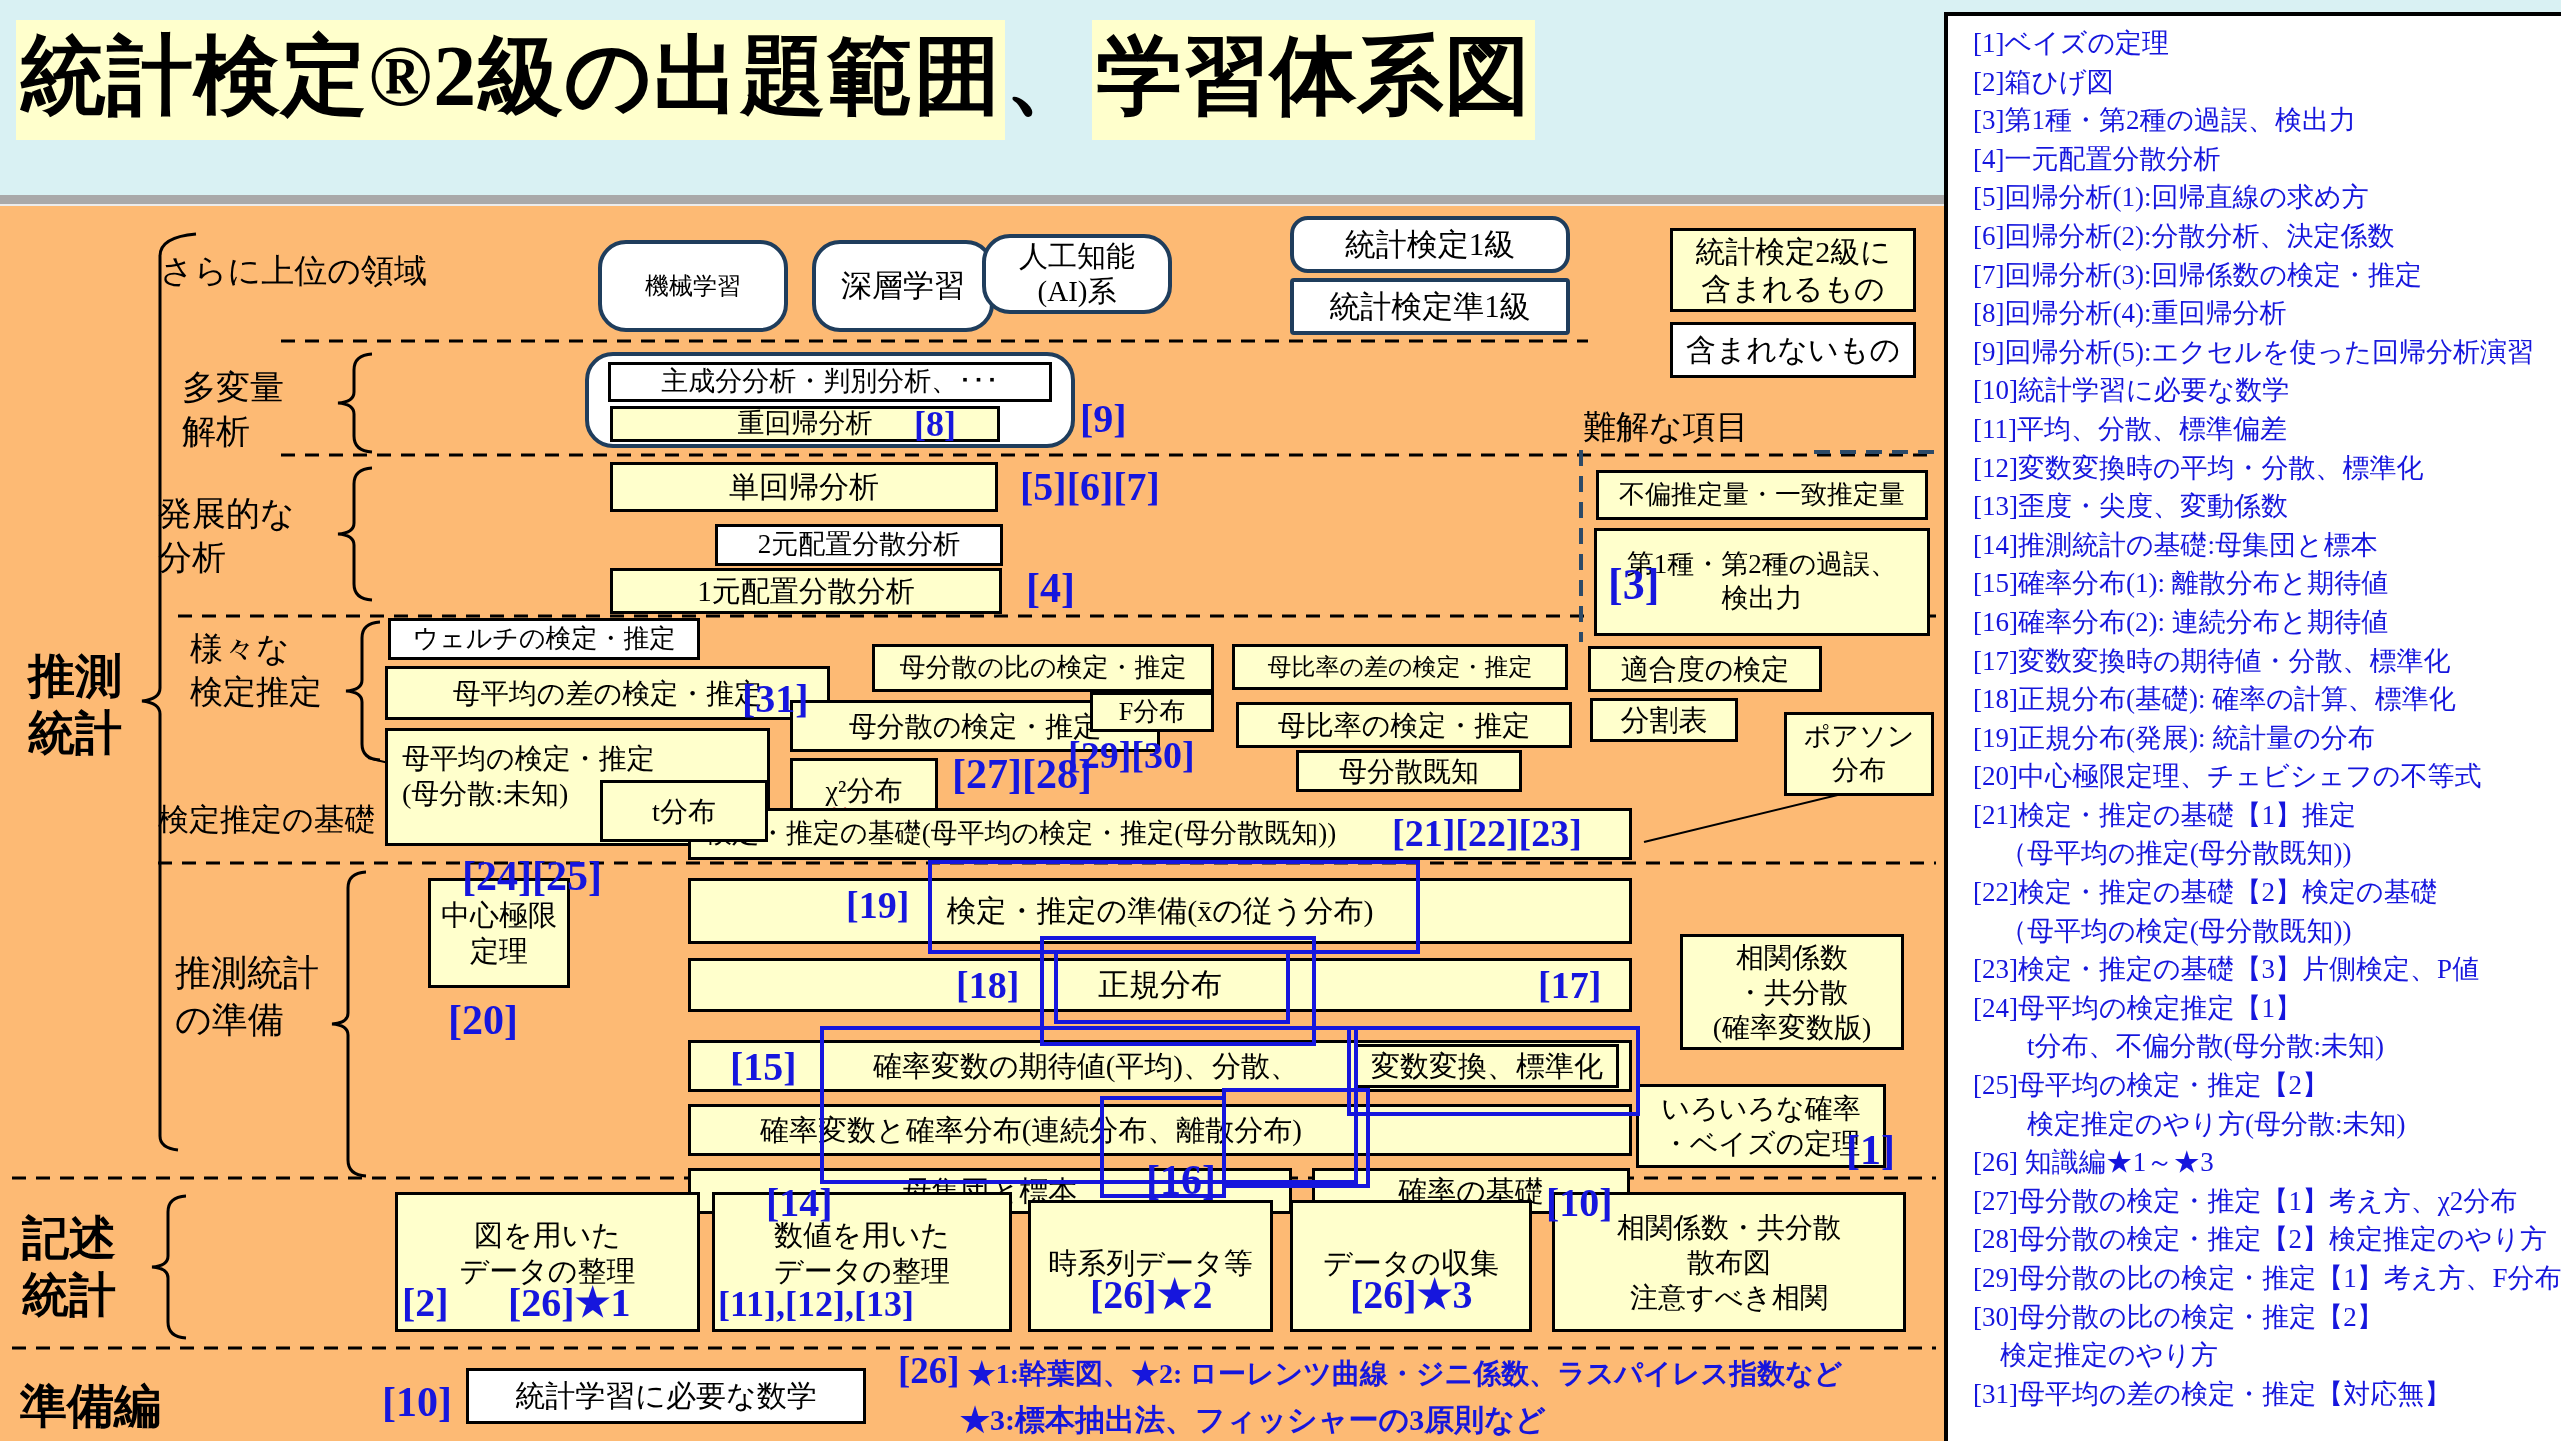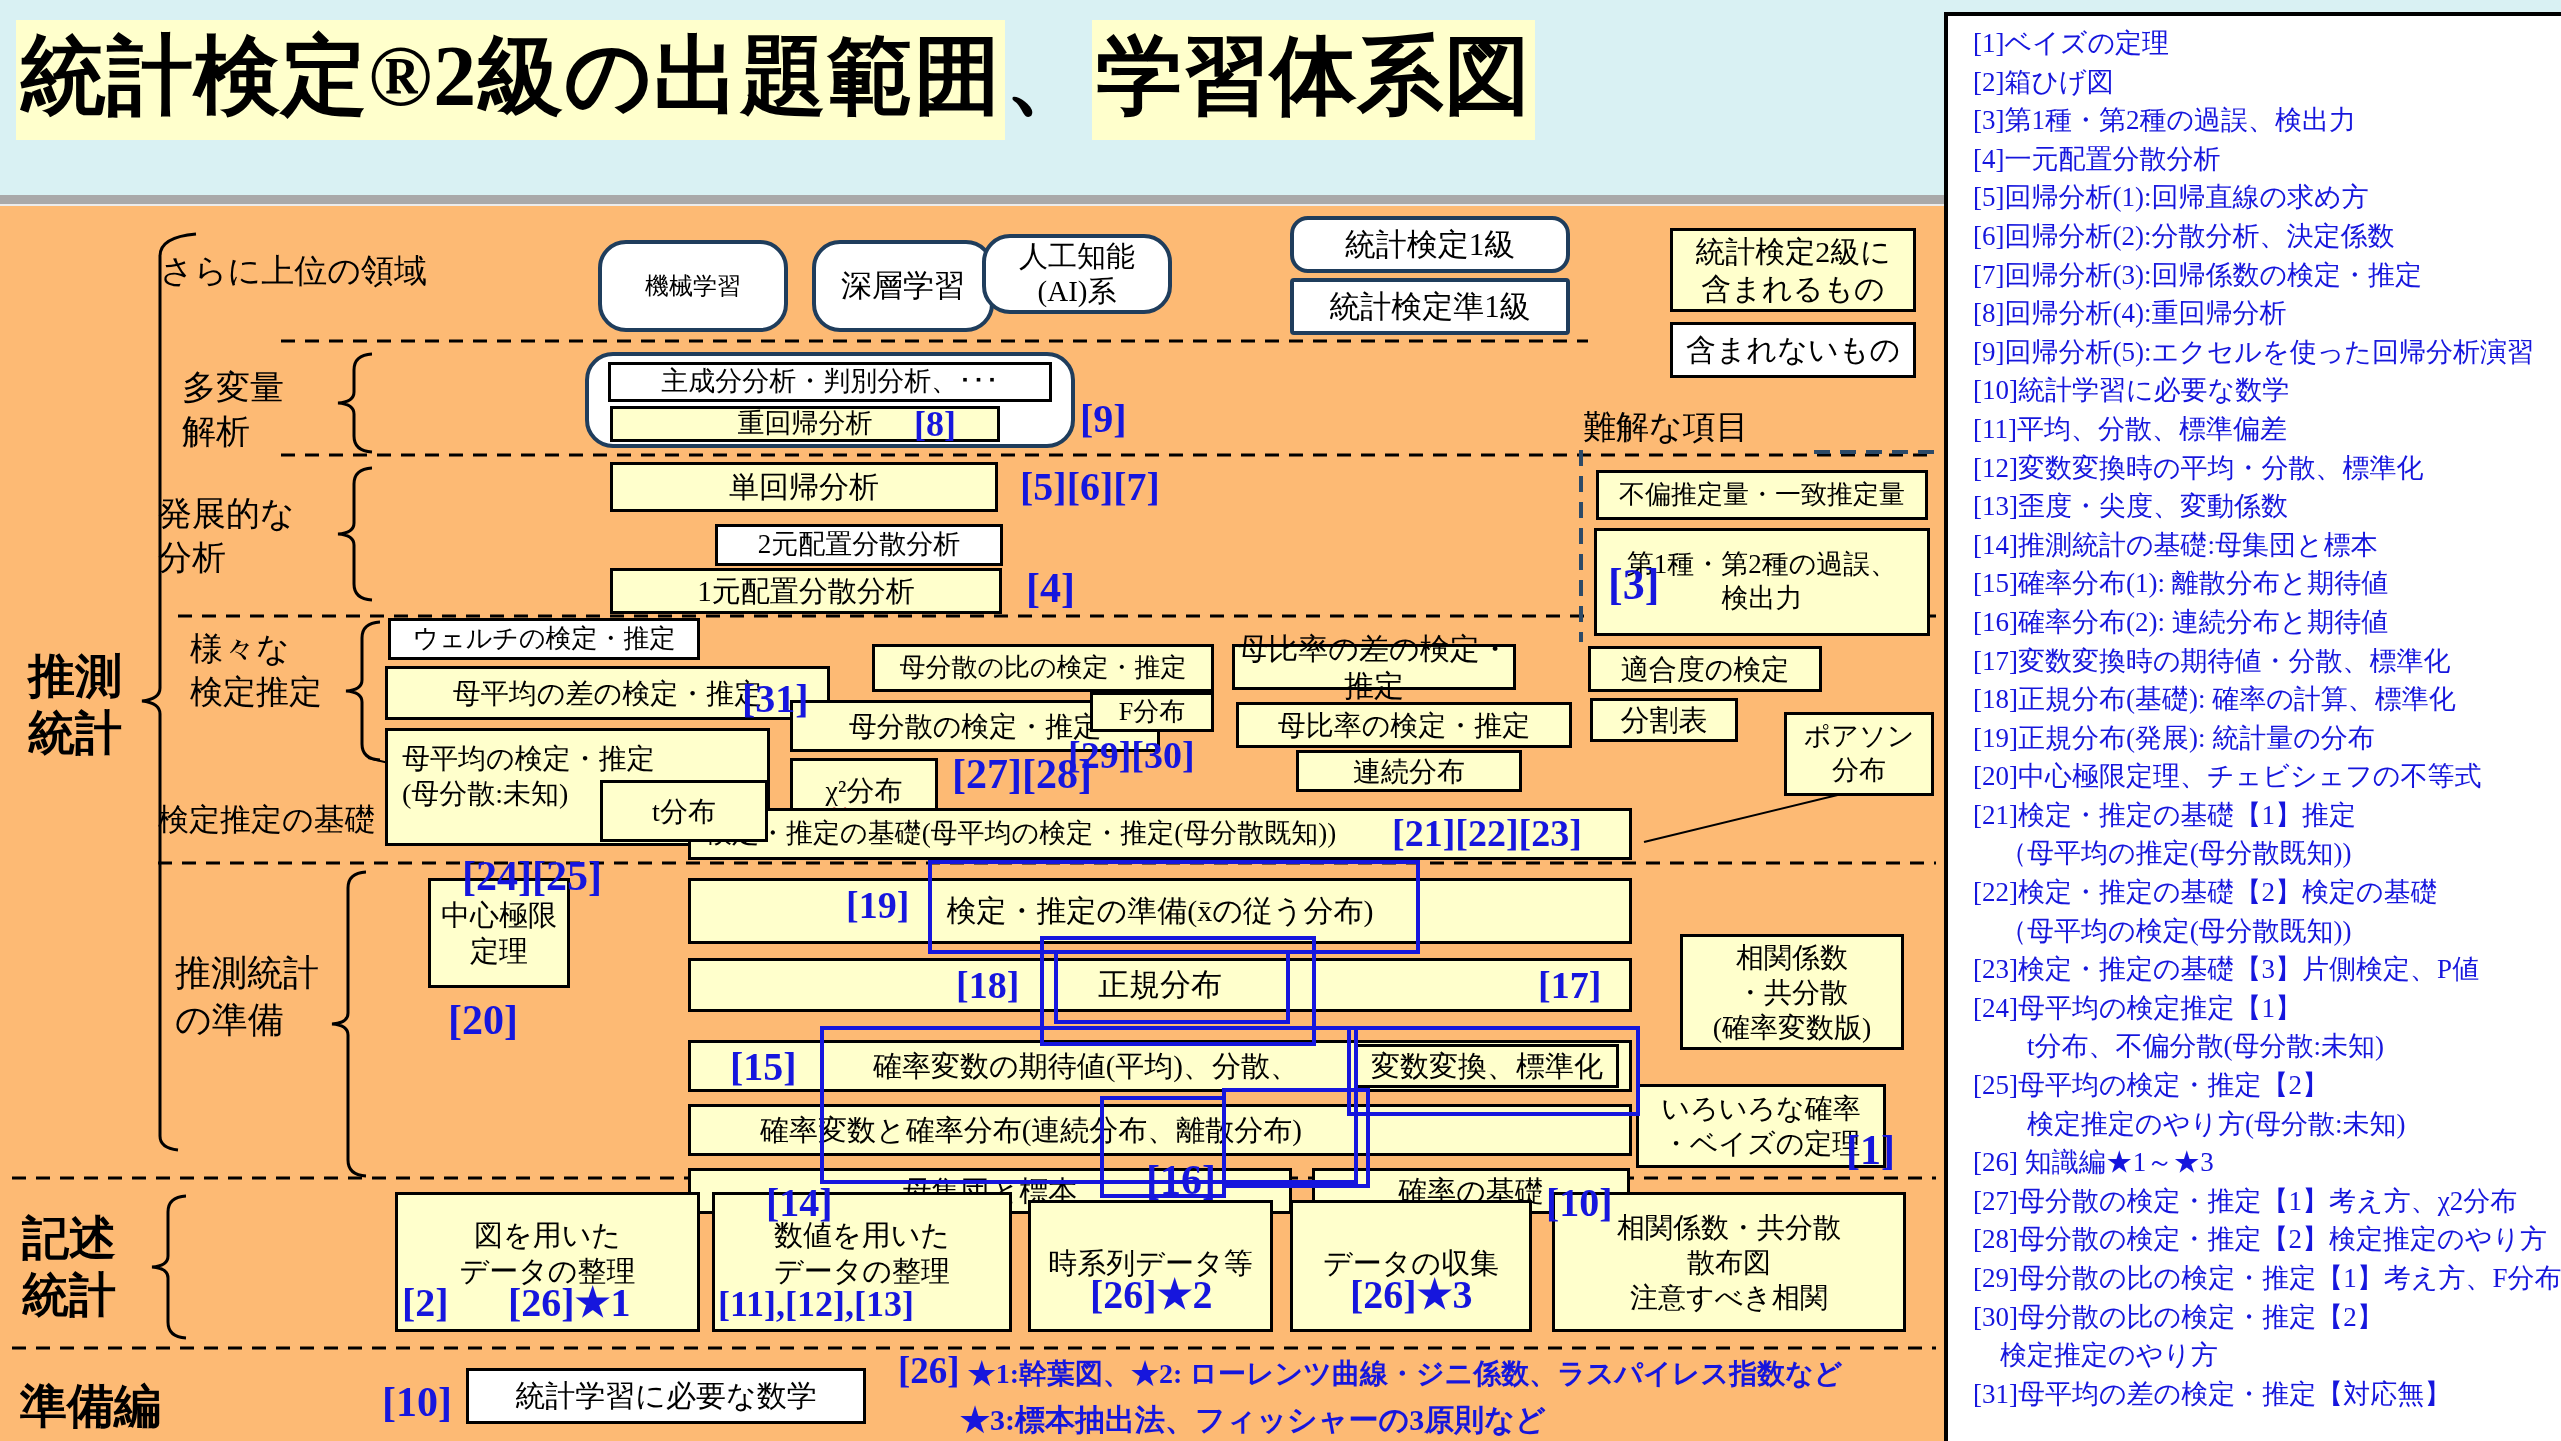--- a/index.html
+++ b/index.html
@@ -99,23 +99,23 @@
   <div class="box" style="left:385px;top:728px;width:385px;height:118px;font-size:28px;justify-content:flex-start;align-items:flex-start;text-align:left;padding:10px 0 4px 14px">母平均の検定・推定
 (母分散:未知)</div>
   <div class="box" style="left:600px;top:780px;width:168px;height:62px;font-size:28px;z-index:4">t分布</div>
   <div class="ref" style="left:462px;top:854px;font-size:42px">[24][25]</div>
   <div class="box" style="left:790px;top:700px;width:370px;height:52px;font-size:28px">母分散の検定・推定</div>
   <div class="box" style="left:790px;top:758px;width:148px;height:64px;font-size:28px"><span class="chiw">χ²</span><span>分布</span></div>
   <div class="ref" style="left:952px;top:752px;font-size:42px">[27][28]</div>
   <div class="box" style="left:872px;top:644px;width:342px;height:48px;font-size:26px">母分散の比の検定・推定</div>
   <div class="box" style="left:1090px;top:692px;width:124px;height:40px;font-size:26px">F分布</div>
   <div class="ref" style="left:1068px;top:736px;font-size:38px">[29][30]</div>
-  <div class="box" style="left:1232px;top:644px;width:284px;height:46px;font-size:30px">母比率の差の検定・推定</div>
+  <div class="box" style="left:1232px;top:644px;width:336px;height:46px;font-size:24px">母比率の差の検定・推定</div>
   <div class="box" style="left:1236px;top:702px;width:336px;height:46px;font-size:28px">母比率の検定・推定</div>
-  <div class="box" style="left:1296px;top:750px;width:226px;height:42px;font-size:28px">連続分布</div>
+  <div class="box" style="left:1296px;top:750px;width:226px;height:42px;font-size:28px">母分散既知</div>
   <div class="box" style="left:1588px;top:646px;width:234px;height:46px;font-size:28px">適合度の検定</div>
   <div class="box" style="left:1590px;top:698px;width:148px;height:44px;font-size:29px">分割表</div>
   <div class="box" style="left:1784px;top:712px;width:150px;height:84px;font-size:27px">ポアソン
 分布</div>
 
   <div class="lbl" style="left:158px;top:800px;font-size:31px">検定推定の基礎</div>
   <div class="box" style="left:688px;top:808px;width:944px;height:52px;font-size:27px;justify-content:flex-start;text-align:left;padding-left:14px">検定・推定の基礎(母平均の検定・推定(母分散既知))</div>
   <div class="ref" style="left:1392px;top:814px;font-size:38px">[21][22][23]</div>
 
   <div class="lbl" style="left:28px;top:648px;font-size:47px;font-weight:bold;line-height:1.22">推測

